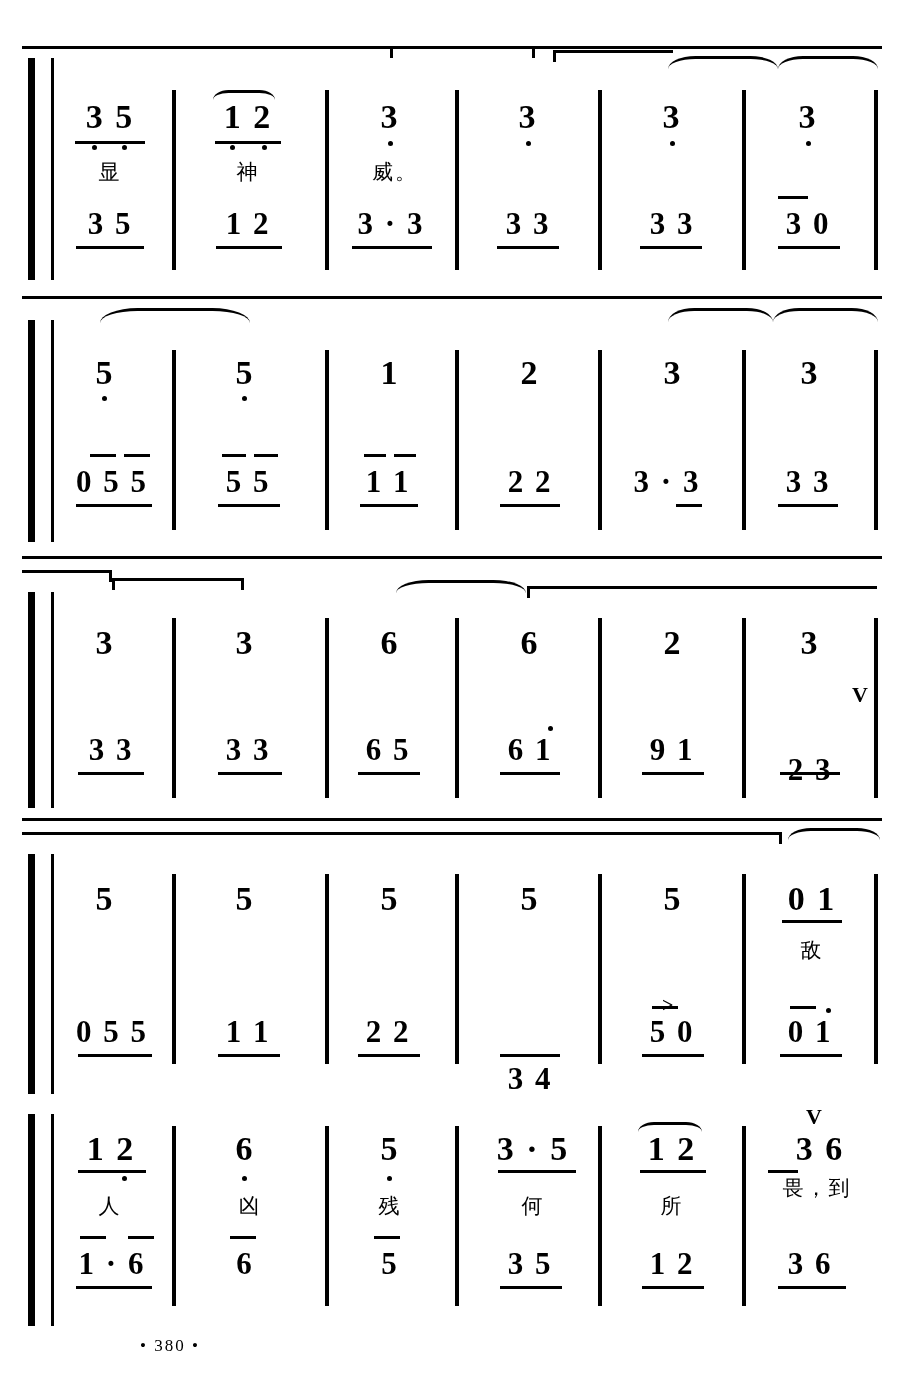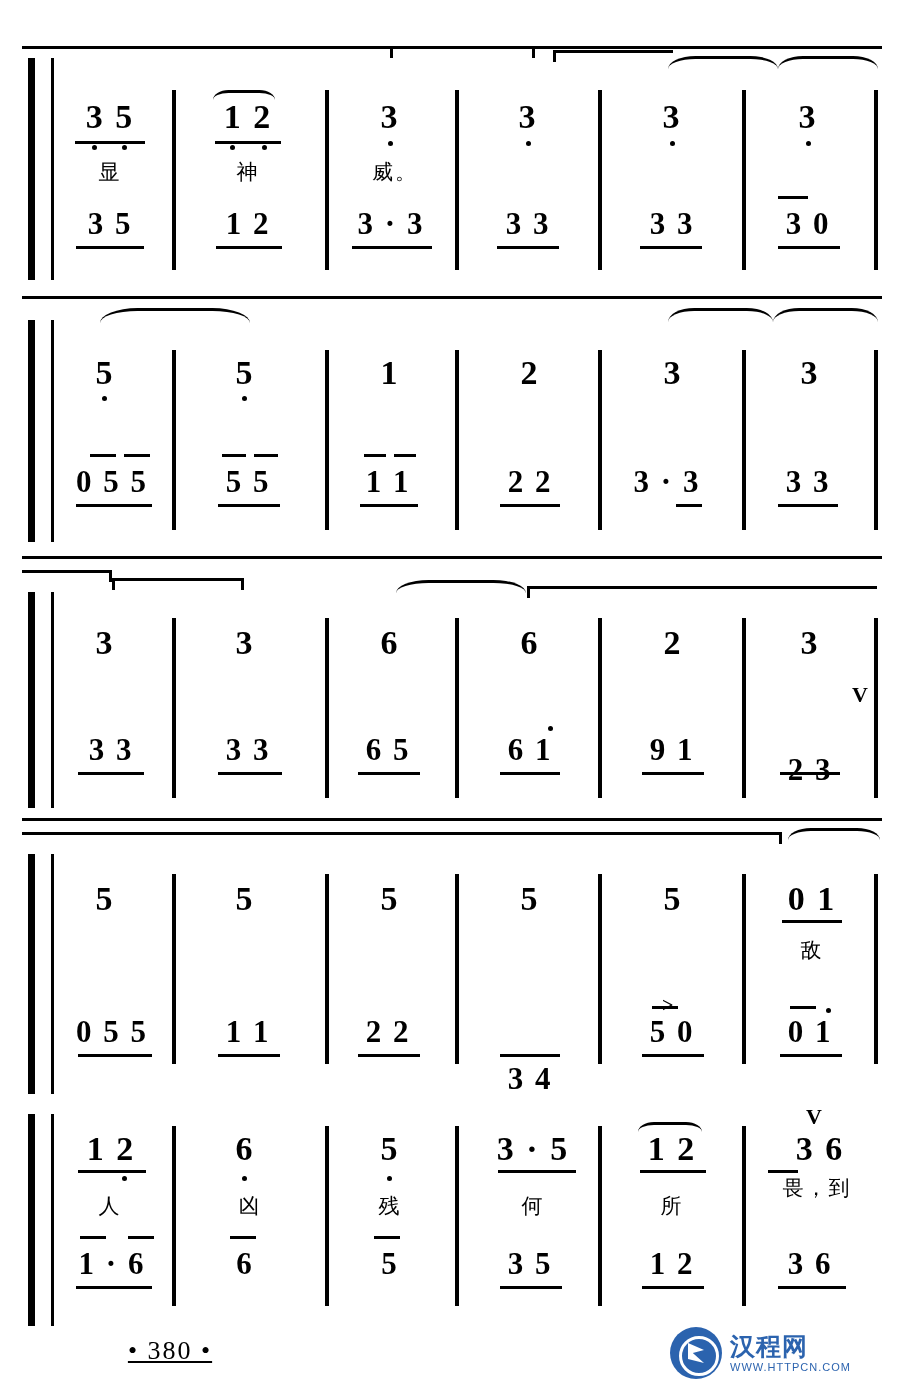--- a/index.html
+++ b/index.html
@@ -121,24 +121,23 @@
     font-size: 20px;
     font-weight: bold;
   }
 
   
   .page-number {
     position: absolute;
     left: 0;
     width: 340px;
     text-align: center;
-    font-size: 26px;
+    font-size: 17px;
     font-family: "Liberation Serif", serif;
     letter-spacing: 2px;
-    text-decoration: underline;
   }
 
   
   .watermark {
     position: absolute;
     right: 18px;
     bottom: 14px;
     width: 212px;
     height: 56px;
     display: flex;
@@ -455,21 +454,14 @@
 
     <div class="cell accomp" style="left:622px; top:148px; width:100px;">1 2</div>
     <div class="beam" style="left:642px; top:188px; width:62px;"></div>
 
     <div class="cell accomp" style="left:755px; top:148px; width:110px;">3 6</div>
     <div class="beam" style="left:778px; top:188px; width:68px;"></div>
   </div>
 
   <div class="page-number" style="top:1336px;">• 380 •</div>
 
-  <div class="watermark">
-    <div class="wm-badge"></div>
-    <div class="wm-text">
-      <div class="wm-title">汉程网</div>
-      <div class="wm-url">WWW.HTTPCN.COM</div>
-    </div>
-  </div>
 
 </div>
 
 </body></html>

